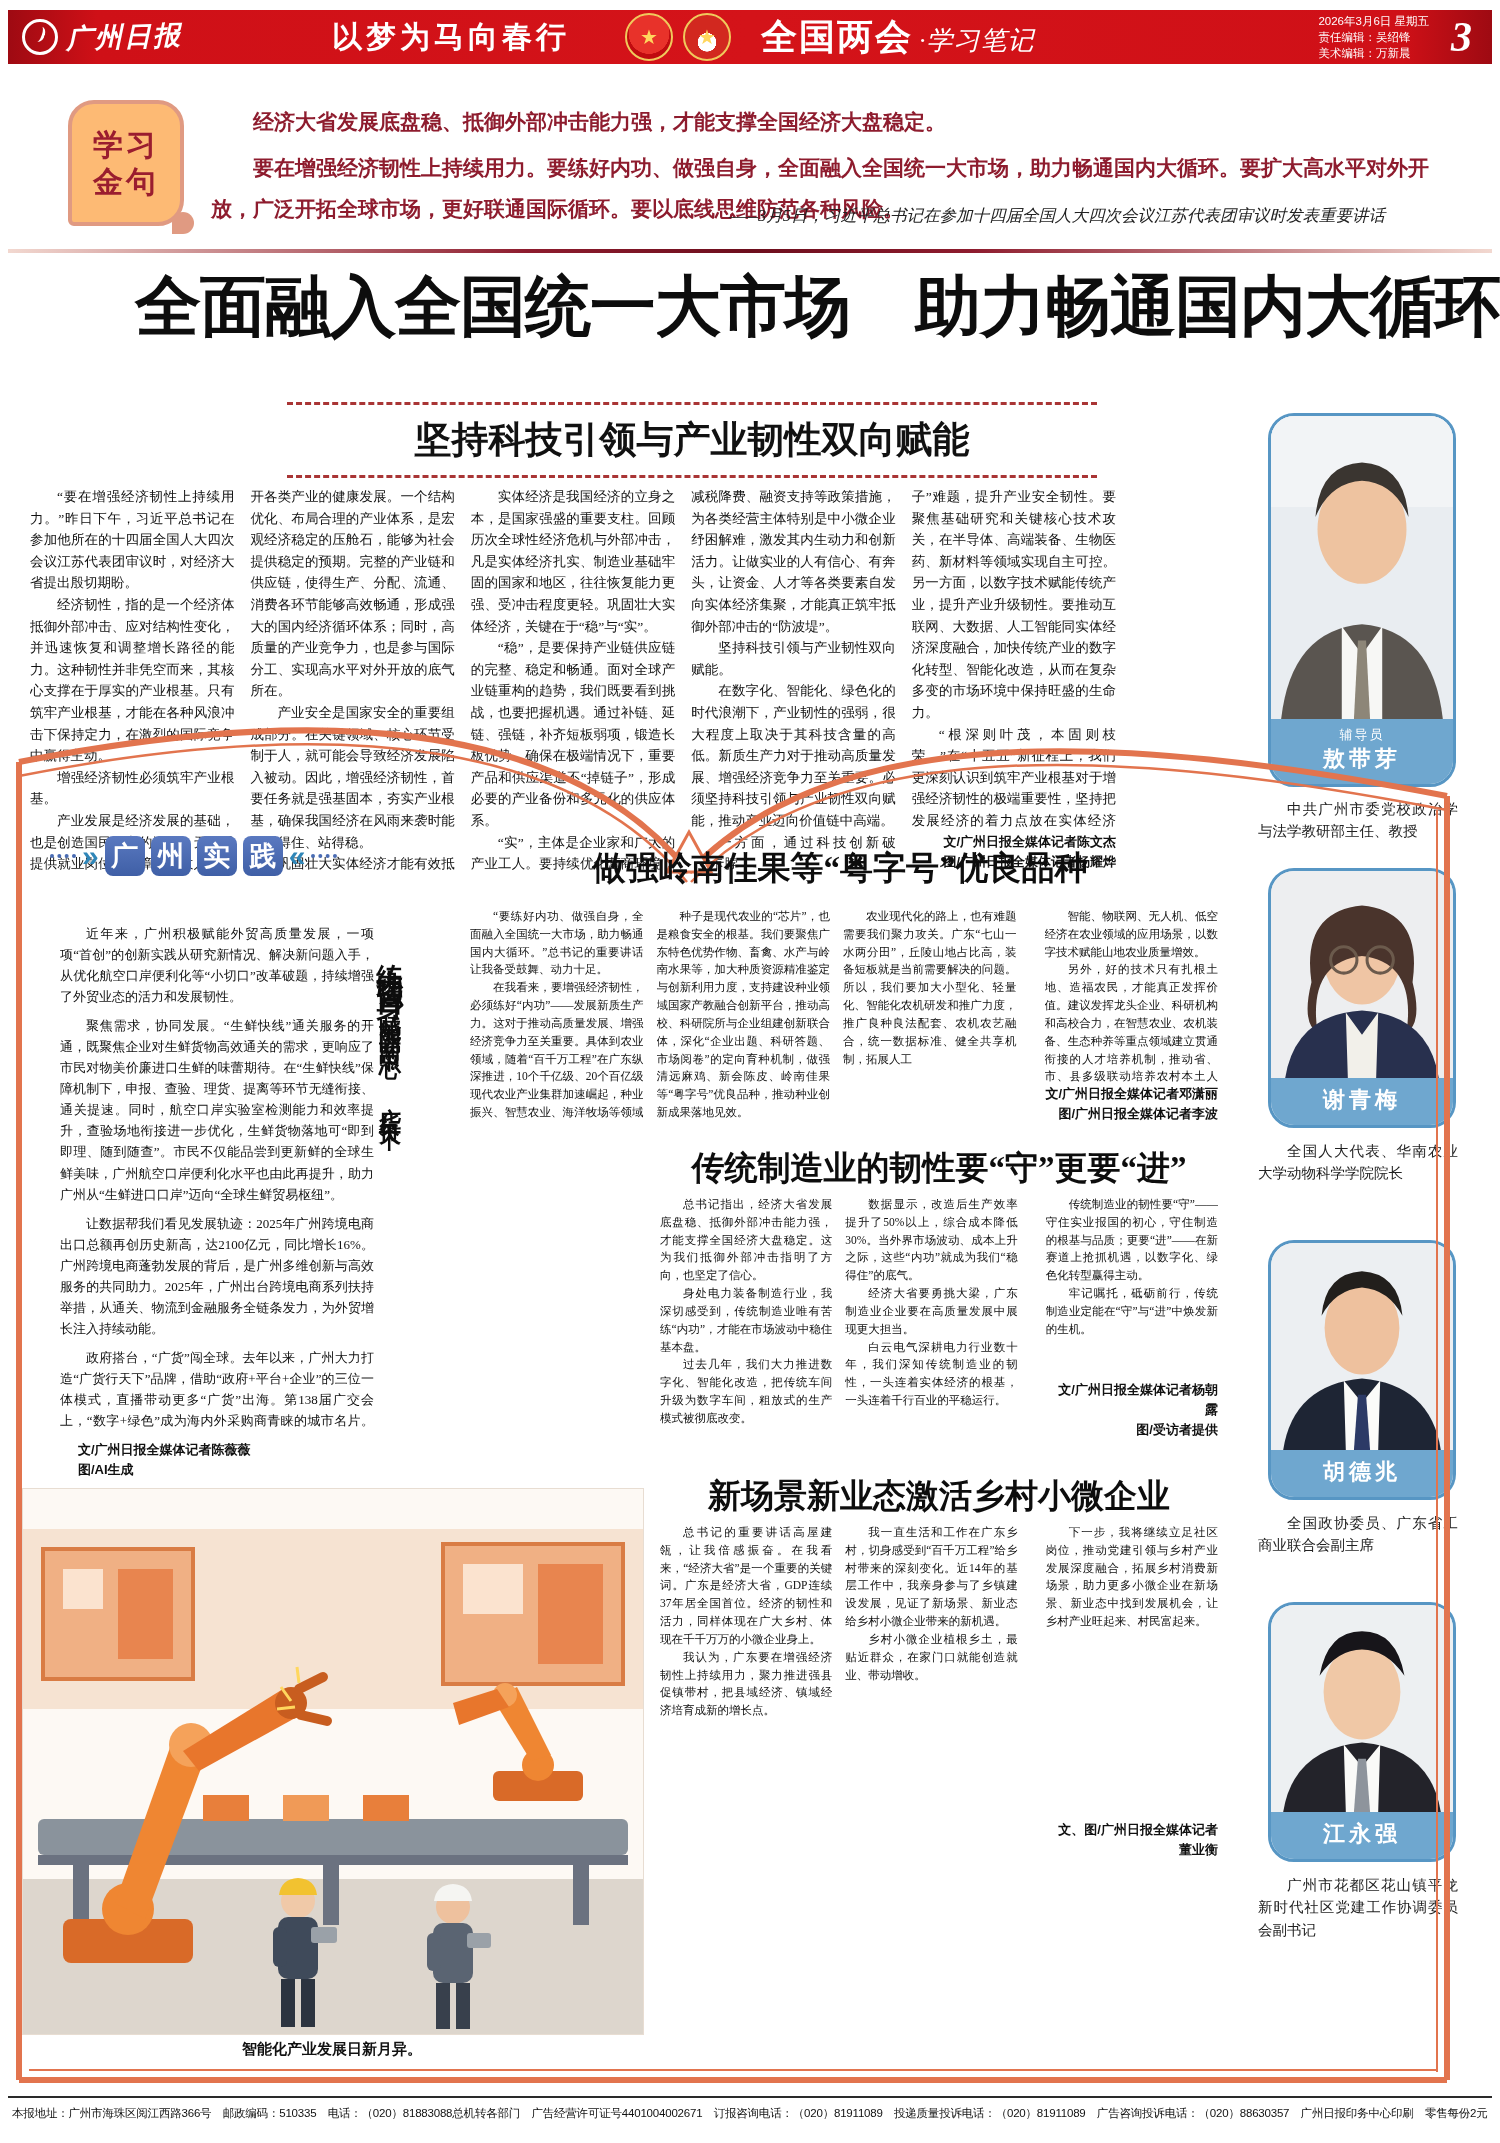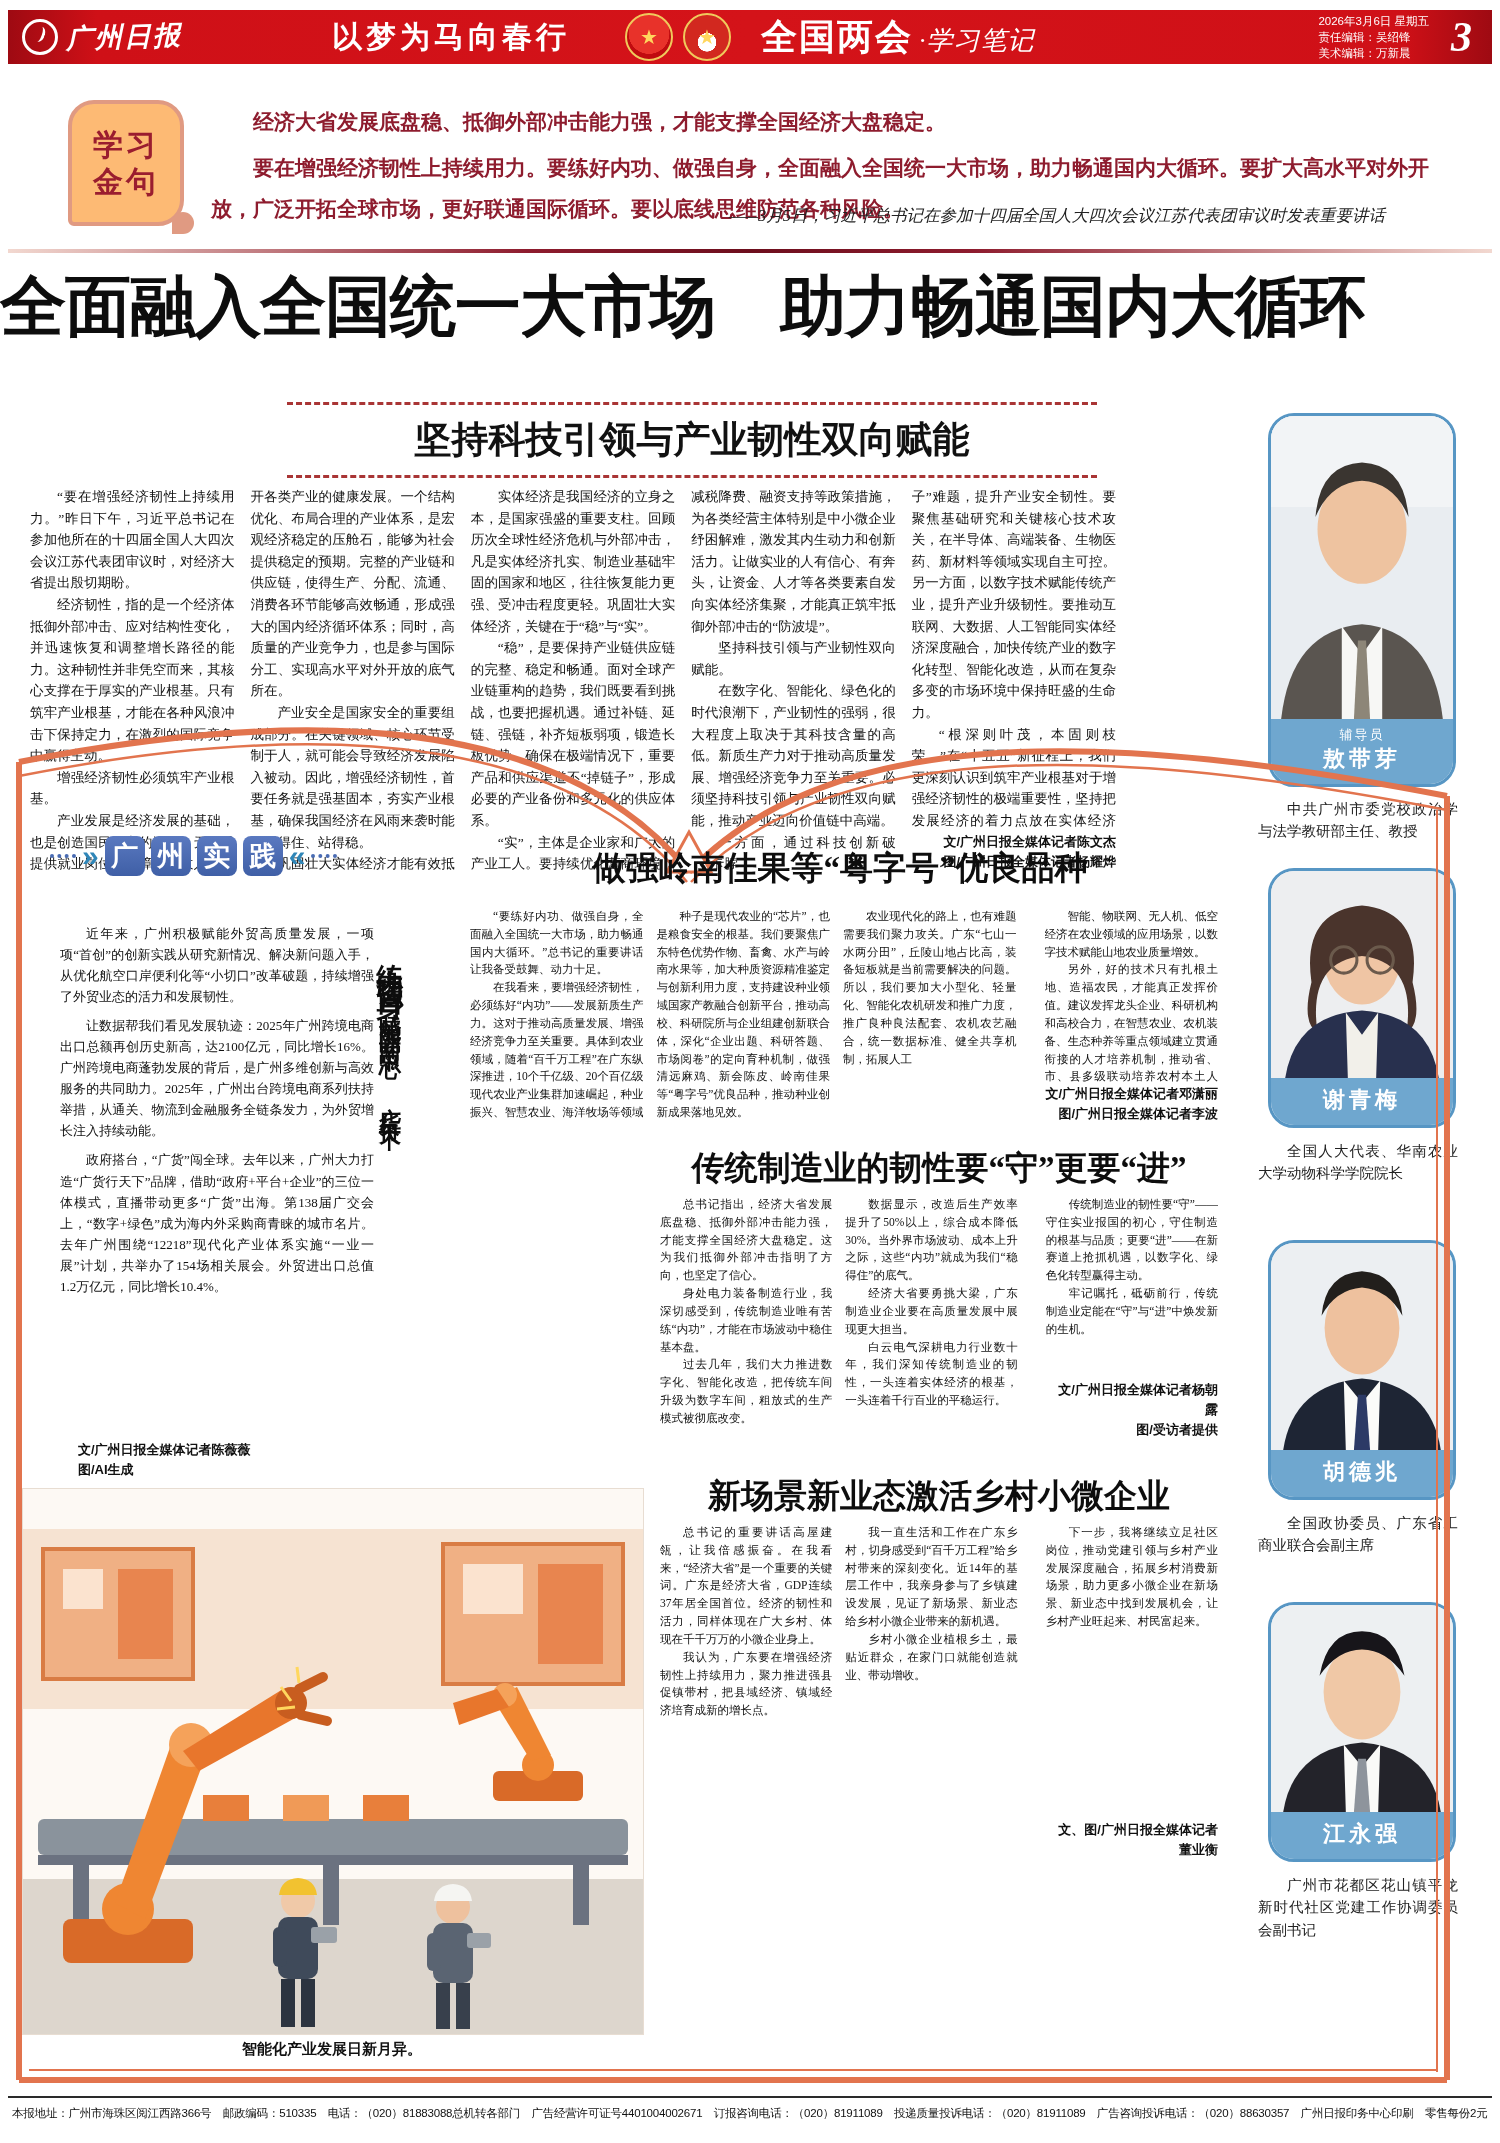--- a/index.html
+++ b/index.html
@@ -40,21 +40,21 @@
     background:#fdba74;
   }
   .quote-label:before{content:"";position:absolute;right:-14px;bottom:-12px;width:22px;height:22px;border-radius:50% 50% 50% 0;background:#e09a82;}
   .quote-text{left:205px;top:96px;width:1240px;color:#8e1c2e;font-weight:700;font-size:21px;line-height:1.92;}
   .quote-text p{margin:6px;text-indent:2em;}
   .quote-attrib{left:205px;top:205px;width:1235px;text-align:right;font-size:16.5px;font-style:italic;color:#222;padding-right:55px;box-sizing:border-box;}
   .top-divider{left:8px;top:249px;width:1484px;height:4px;
     background:linear-gradient(90deg,#f2d8d0 0,#8e1c2e 35%,#6d0e1d 50%,#8e1c2e 65%,#f2d8d0 100%);}
 
   
-  .main-headline{left:0;top:262px;width:1500px;text-align:left;font-size:66px;font-weight:900;letter-spacing:-1px;color:#0d0d0d;margin:0;}
+  .main-headline{left:0;top:262px;width:1500px;text-align:right;font-size:66px;font-weight:900;letter-spacing:-1px;color:#0d0d0d;margin:0;}
   .sub-headline{
     left:287px;top:402px;width:810px;text-align:center;
     border-top:3px dashed #a93535;border-bottom:3px dashed #a93535;
     padding:10px 0;font-size:37px;font-weight:900;color:#111;
   }
 
   
   .a1-cols{left:30px;top:486px;width:1086px;height:392px;display:flex;gap:16px;}
   .col{flex:1;overflow:hidden;font-size:13.5px;line-height:1.6;text-align:justify;}
   .col p{margin:0;text-indent:2em;}
@@ -262,20 +262,21 @@
   <span class="tile">广</span>
   <span class="tile">州</span>
   <span class="tile">实</span>
   <span class="tile">践</span>
   <span class="chev">«</span>
   <span class="dash"></span>
 </div>
 
 <div class="abs practice-intro">
     <p>近年来，广州积极赋能外贸高质量发展，一项项“首创”的创新实践从研究新情况、解决新问题入手，从优化航空口岸便利化等“小切口”改革破题，持续增强了外贸业态的活力和发展韧性。</p>
+    <p>聚焦需求，协同发展。“生鲜快线”通关服务的开通，既聚焦企业对生鲜货物高效通关的需求，更响应了市民对物美价廉进口生鲜的味蕾期待。在“生鲜快线”保障机制下，申报、查验、理货、提离等环节无缝衔接、通关提速。同时，航空口岸实验室检测能力和效率提升，查验场地衔接进一步优化，生鲜货物落地可“即到即理、随到随查”。市民不仅能品尝到更新鲜的全球生鲜美味，广州航空口岸便利化水平也由此再提升，助力广州从“生鲜进口口岸”迈向“全球生鲜贸易枢纽”。</p>
     <p>让数据帮我们看见发展轨迹：2025年广州跨境电商出口总额再创历史新高，达2100亿元，同比增长16%。广州跨境电商蓬勃发展的背后，是广州多维创新与高效服务的共同助力。2025年，广州出台跨境电商系列扶持举措，从通关、物流到金融服务全链条发力，为外贸增长注入持续动能。</p>
     <p>政府搭台，“广货”闯全球。去年以来，广州大力打造“广货行天下”品牌，借助“政府+平台+企业”的三位一体模式，直播带动更多“广货”出海。第138届广交会上，“数字+绿色”成为海内外采购商青睐的城市名片。去年广州围绕“12218”现代化产业体系实施“一业一展”计划，共举办了154场相关展会。外贸进出口总值1.2万亿元，同比增长10.4%。</p>
   </div>
 
 <div class="abs byline practice-byline">
   <div>文/广州日报全媒体记者陈薇薇</div>
   <div>图/AI生成</div>
 </div>
 
 <div class="abs vtitle">

